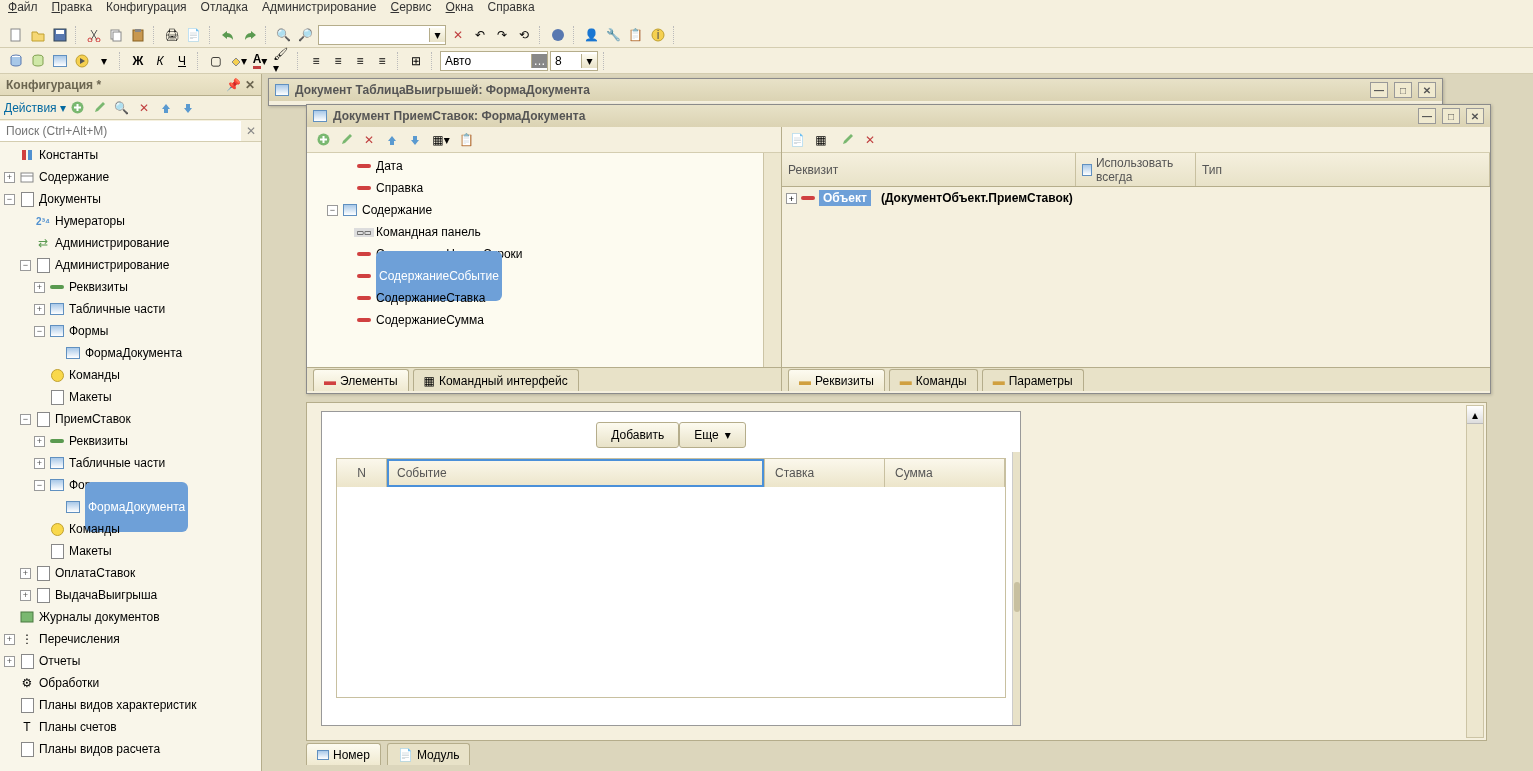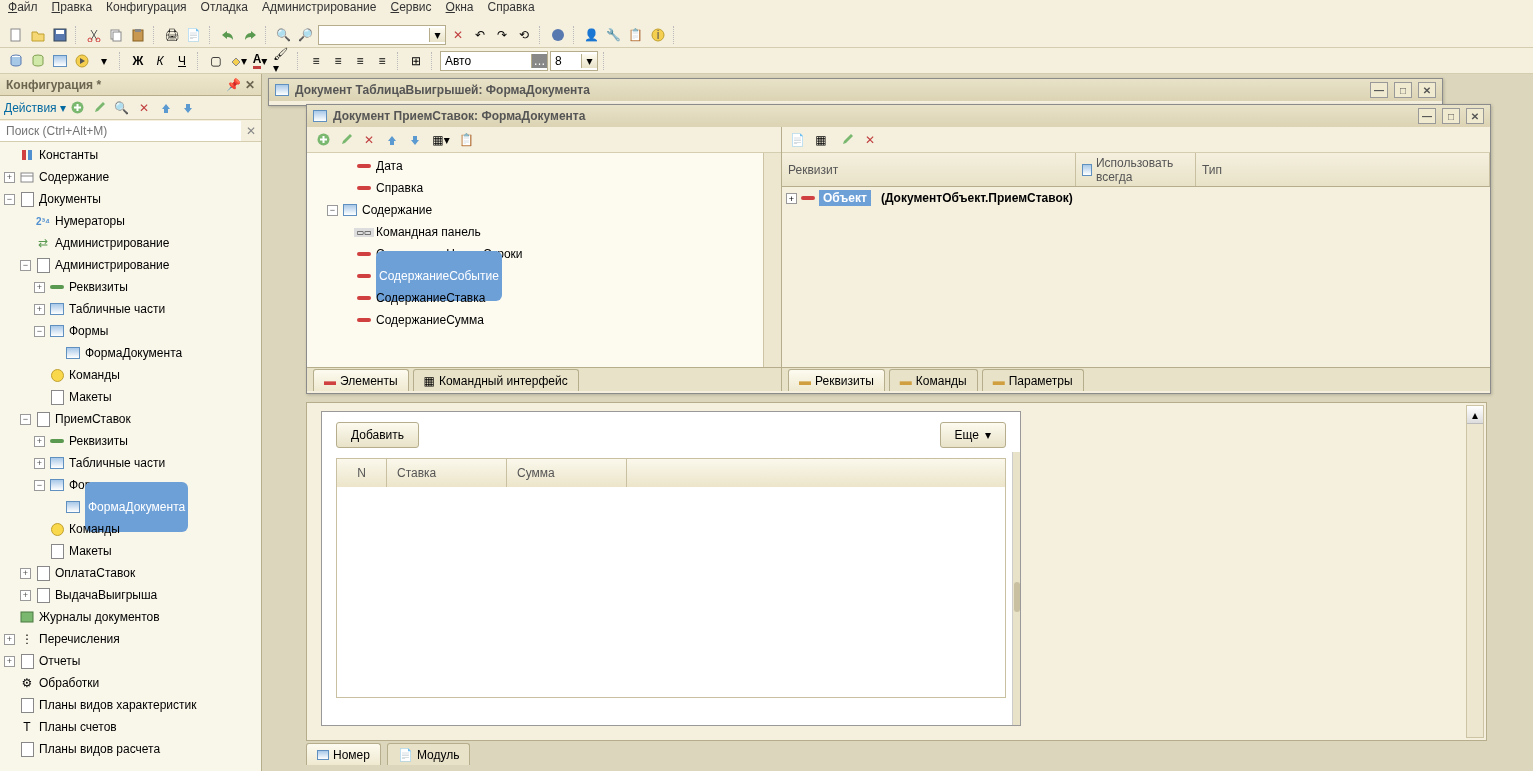--- a/index.html
+++ b/index.html
@@ -630,30 +630,31 @@
         </div>
       </div>
     </div>
 
     <div style="position:absolute; left:44px; top:328px; right:46px; bottom:30px; background:#f5f0de; border:1px solid #b5ad8b;">
       <div style="position:absolute; right:2px; top:2px; bottom:2px; width:18px; background:#ede7cf; border:1px solid #ccc4a5;">
         <div style="position:absolute;top:0;left:0;right:0;height:18px;display:flex;align-items:center;justify-content:center;background:linear-gradient(#fff,#ddd);border-bottom:1px solid #bbb">▴</div>
       </div>
       <div style="position:absolute; left:14px; top:8px; width:700px; bottom:14px; background:#fff; border:1px solid #999;">
         <div style="padding:10px 14px;">
-          <div style="display:flex;justify-content:space-between;align-items:center">
+          <div style="display:flex;justify-content:center;align-items:center">
             <div class="btn">Добавить</div>
             <div class="btn">
                 <span>Еще</span>
                 <span>▾</span>
               </div>
           </div>
           <div class="grid">
             <div class="grid-hdr">
               <div style="width:50px;justify-content:center">N</div>
+              <div style="flex:1" class="sel-col">Событие</div>
               <div style="width:120px">Ставка</div>
               <div style="width:120px">Сумма</div>
             </div>
             <div class="grid-body"></div>
           </div>
         </div>
         <div style="position:absolute;right:0;top:40px;bottom:0;width:8px;background:#e8e2c8;border-left:1px solid #ccc">
           <div style="position:absolute;top:130px;width:6px;height:30px;left:1px;background:#c8c0a0;border-radius:3px"></div>
         </div>
       </div>

